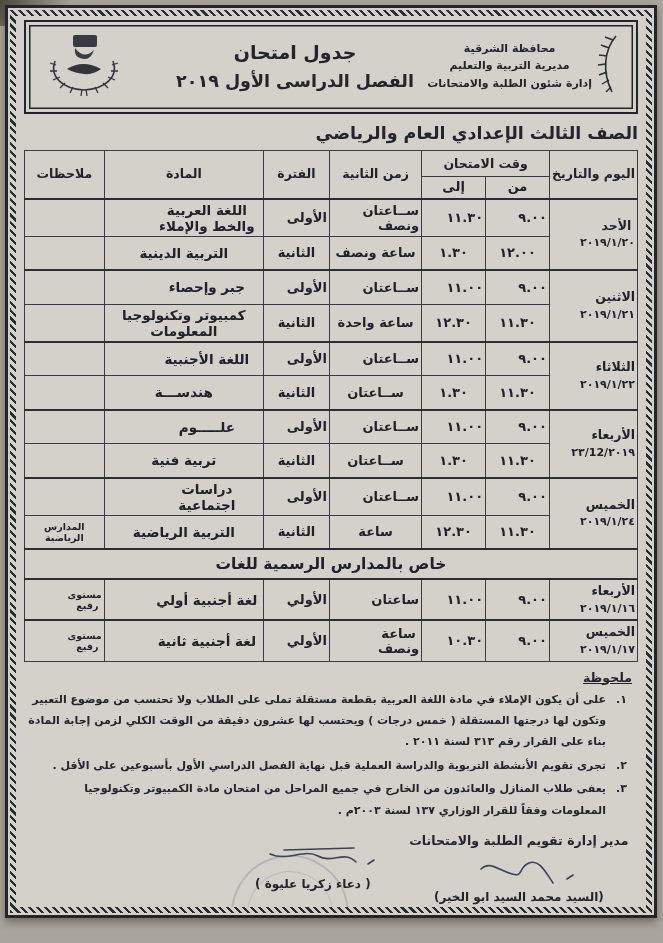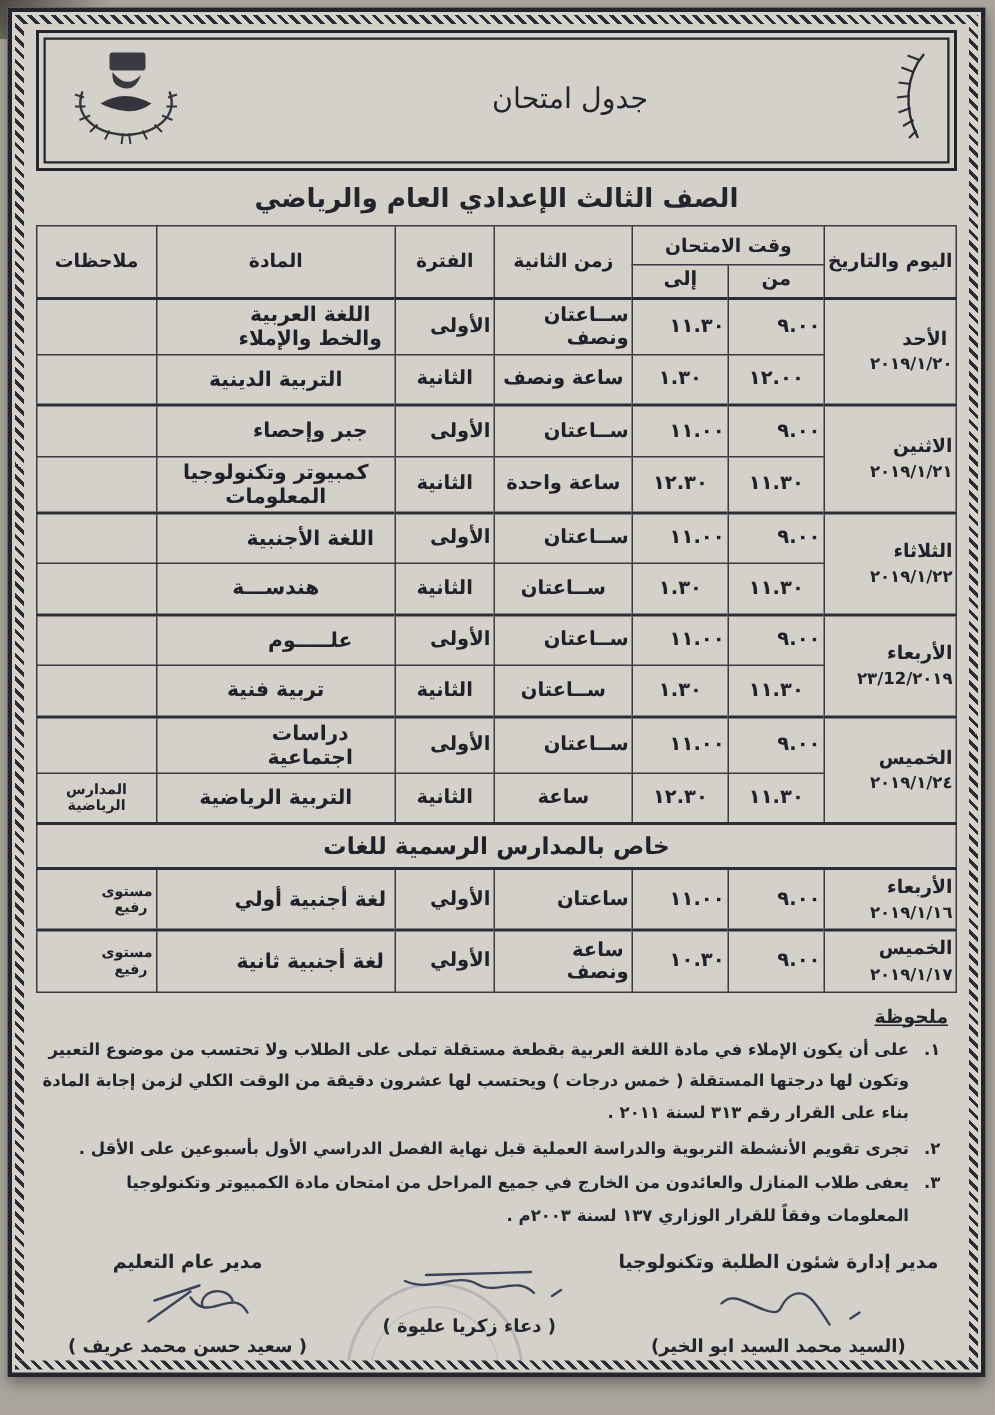--- a/index.html
+++ b/index.html
@@ -17,27 +17,27 @@
           border-image:repeating-linear-gradient(45deg,#2a2b33 0 2.2px, rgba(0,0,0,0) 2.2px 5.6px) 6;
           padding:4px 8px 2px; overflow:hidden; }
 
   
   .header-box { border:2px solid #23242c; box-shadow:inset 0 0 0 3px #d4d1ca, inset 0 0 0 4.5px #23242c;
                 display:flex; align-items:center; justify-content:space-between;
                 padding:10px 14px 12px; height:94px; }
   .org-block { display:flex; align-items:center; gap:4px; width:190px; }
   .org-lines { text-align:center; font-weight:bold; font-size:11px; line-height:1.55; white-space:nowrap; }
   .org-laurel { flex:0 0 auto; }
-  .title-block { text-align:right; font-weight:normal; flex:1; padding-left:30px; }
+  .title-block { text-align:center; font-weight:bold; flex:1; padding-left:30px; }
   .title-block .t1 { font-size:19px; letter-spacing:.5px; }
   .title-block .t2 { font-size:17.5px; margin-top:8px; }
   .logo { width:88px; display:flex; justify-content:center; }
 
   
-  .page-title { text-align:center; font-weight:bold; font-size:17.5px; margin:9px 0 7px;
+  .page-title { font-weight:bold; font-size:17.5px; margin:9px 0 7px;
                 letter-spacing:.3px; }
 
   
   table { width:100%; border-collapse:collapse; table-layout:fixed; }
   col.c-day{width:84px;} col.c-from{width:61px;} col.c-to{width:61px;}
   col.c-dur{width:88px;} col.c-per{width:63px;} col.c-sub{width:152px;} col.c-note{width:76px;}
   th, td { border:1.6px solid #3a3b42; text-align:center; vertical-align:middle;
            font-weight:bold; color:#20212a; padding:2px 2px; }
   thead th { font-size:12.5px; line-height:1.25; }
   thead tr.h1 th { height:26px; }
@@ -91,24 +91,30 @@
                 <line x1="17" y1="8" x2="9" y2="5"></line>
                   <line x1="13" y1="16" x2="5" y2="13"></line>
                 <line x1="11" y1="24" x2="3" y2="23"></line>
                   <line x1="10" y1="32" x2="2" y2="33"></line>
                 <line x1="11" y1="40" x2="3" y2="43"></line>
                   <line x1="13" y1="48" x2="6" y2="52"></line>
                 <line x1="15" y1="55" x2="10" y2="60"></line>
               </g>
             </svg>
           </span>
+          <div class="org-lines">
+            <div>محافظة الشرقية</div>
+            <div>مديرية التربية والتعليم</div>
+            <div>إدارة شئون الطلبة والامتحانات</div>
+          </div>
         </div>
 
         <div class="title-block">
           <div class="t1">جدول امتحان</div>
+          <div class="t2">الفصل الدراسى الأول  ٢٠١٩</div>
         </div>
 
         <div class="logo">
           <svg width="78" height="66" viewBox="0 0 78 66">
             <rect x="28" y="2" width="24" height="12" rx="2" fill="#3a3b42"></rect>
             <path d="M30,15 q9,12 19,2 q-4,12 -14,8 q-6,-2 -5,-10z" fill="#3a3b42"></path>
             <path d="M22,36 q16,-10 34,0 q-8,6 -17,5 q-10,-1 -17,-5z" fill="#33343c"></path>
             <path d="M10,28 C4,44 18,56 39,57 C60,56 74,44 68,28" fill="none" stroke="#33343c" stroke-width="1.6"></path>
             <g stroke="#33343c" stroke-width="1.3" fill="none">
               <path d="M11,32 l-6,-2 M12,38 l-7,0 M15,44 l-7,3 M20,50 l-5,5 M28,54 l-3,6 M37,56 l-1,7"></path>
@@ -290,42 +296,33 @@
               <span class="note-num">٣.</span>
               <span class="note-text">يعفى طلاب المنازل والعائدون من الخارج في جميع المراحل من امتحان مادة الكمبيوتر وتكنولوجيا المعلومات وفقاً للقرار الوزاري ١٣٧ لسنة ٢٠٠٣م .</span>
             </div>
           </div>
       </div>
 
       <div class="sigs">
         <div class="stamp"></div>
 
         <div class="sig-col right">
-          <div class="sig-title">مدير إدارة شئون الطلبة وتكنولوجيا</div>
+          <div class="sig-title">مدير إدارة تقويم الطلبة والامتحانات</div>
           <svg class="sig-scribble" width="120" height="40" viewBox="0 0 120 40">
             <path d="M108,30 l6,-4 m-20,8 C86,22 80,10 70,14 C58,19 66,30 50,24 C38,20 30,12 22,20" fill="none" stroke="#3c4258" stroke-width="1.6" stroke-linecap="round"></path>
           </svg>
           <div class="sig-name">(السيد محمد السيد ابو الخير)</div>
           <div class="sig-title" style="margin-top:8px">وكيـل المديرية</div>
 
         </div>
 
         <div class="sig-col mid">
           <svg class="sig-scribble" width="130" height="40" viewBox="0 0 130 40">
             <path d="M120,28 l6,-4 m-18,2 C96,14 84,28 70,20 C56,12 40,26 22,18 m84,-6 l-70,2" fill="none" stroke="#3c4258" stroke-width="1.6" stroke-linecap="round"></path>
           </svg>
           <div class="sig-name">( دعاء زكريا عليوة )</div>
         </div>
 
-        <div class="sig-col left">
-          <div class="sig-title">مدير عام التعليم</div>
-          <svg class="sig-scribble" width="120" height="40" viewBox="0 0 120 40">
-            <path d="M100,26 C90,8 74,34 62,16 m28,2 a10,8 0 1,0 -20,4 m-8,-10 l-28,20 m34,-24 l-30,10" fill="none" stroke="#3c4258" stroke-width="1.6" stroke-linecap="round"></path>
-          </svg>
-          <div class="sig-name">( سعيد حسن محمد عريف )</div>
-          <div class="sig-title" style="margin-top:6px">مدير المديرية</div>
-
-        </div>
       </div>
 
     </div>
   </div>
 </div>
 
 </body></html>

